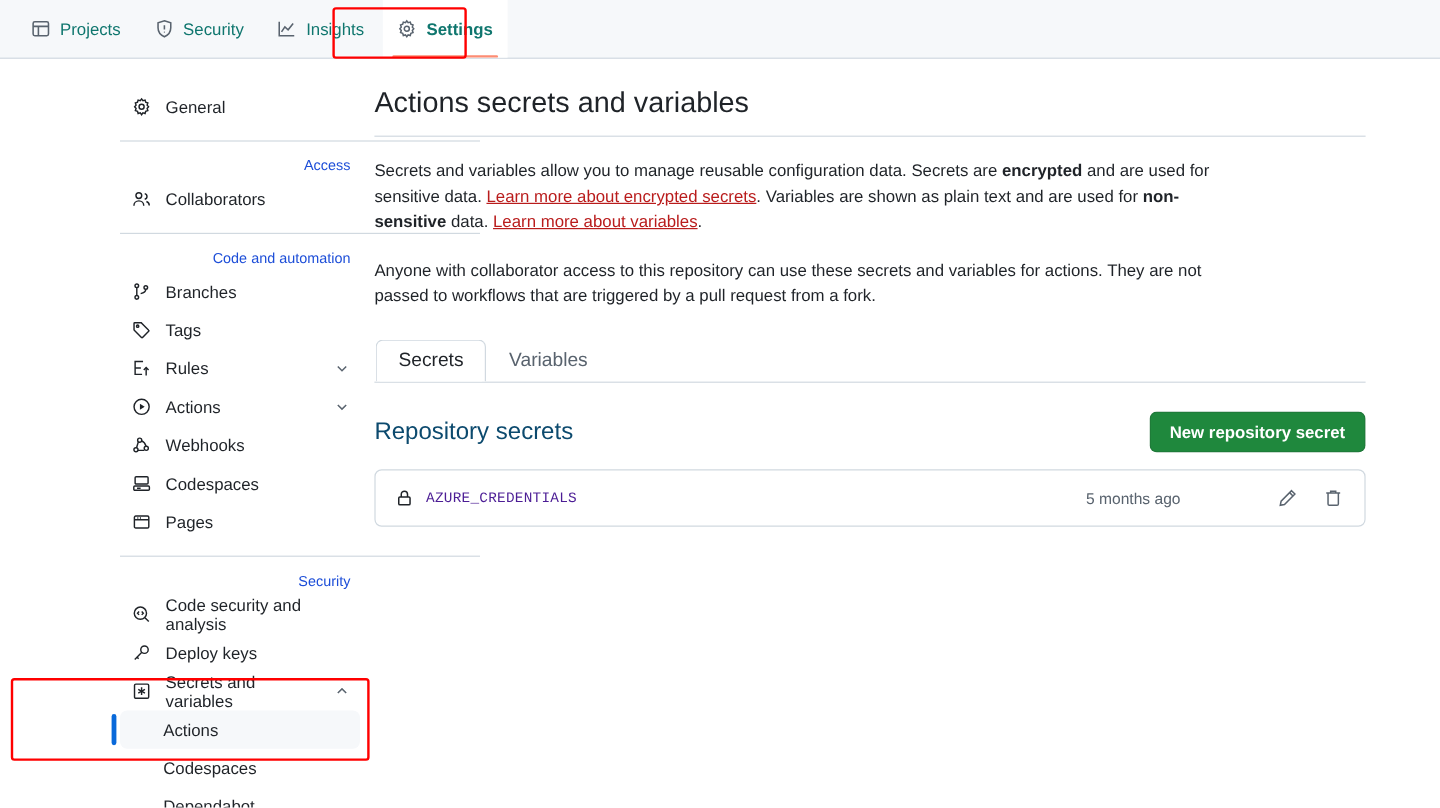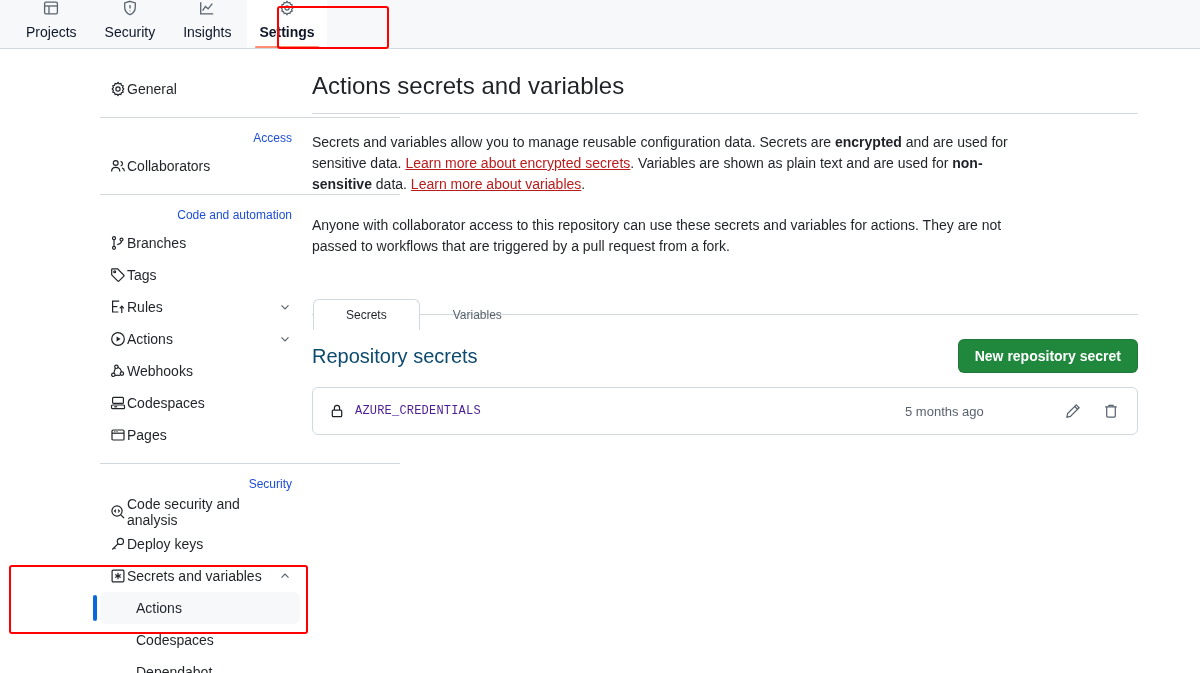--- a/index.html
+++ b/index.html
@@ -22,25 +22,24 @@
     align-items: stretch;
     padding-left: 12px;
   }
   .nav-item {
     display: flex;
     align-items: center;
     gap: 8px;
     padding: 0 12px;
     margin: 0 2px;
     font-size: 14px;
-    color: #0f172a;
+    color: #0f766e;
     cursor: pointer;
     position: relative;
     white-space: nowrap;
-    flex-direction: column;
   }
   .nav-item .ico { display: flex; align-items: center; color: #59636e; }
   .nav-item.selected { font-weight: 600; background: #ffffff; }
   .nav-item.selected::after {
     content: "";
     position: absolute;
     left: 8px; right: 8px; bottom: 0;
     height: 2px;
     background: #fd8c73;
     border-radius: 6px;
@@ -66,21 +65,21 @@
   .sidebar {
     width: 300px;
     flex: 0 0 300px;
     padding: 24px 0 0 100px;
     position: relative;
   }
   .side-list { list-style: none; margin: 0; padding: 0; }
   .side-item {
     display: flex;
     align-items: center;
-    gap: 1px;
+    gap: 12px;
     height: 32px;
     padding: 0 8px 0 10px;
     border-radius: 6px;
     font-size: 14px;
     color: #1f2328;
     cursor: pointer;
     position: relative;
   }
   .side-item .ico {
     width: 16px; height: 16px;
@@ -166,28 +165,28 @@
 
   
   .tabs {
     display: flex;
     align-items: flex-end;
     border-bottom: 1px solid #d1d9e0;
     margin: 26px 0 0 0;
     padding-left: 1px;
   }
   .tab {
-    font-size: 12px;
-    padding: 8px 32px;
+    font-size: 16px;
+    padding: 8px 18px;
     color: #59636e;
     cursor: pointer;
     border: 1px solid transparent;
     border-bottom: none;
     position: relative;
-    top: 16px;
+    top: 0;
     border-radius: 6px 6px 0 0;
     background: transparent;
   }
   .tab.active {
     color: #1f2328;
     background: #ffffff;
     border-color: #d1d9e0;
   }
 
   

